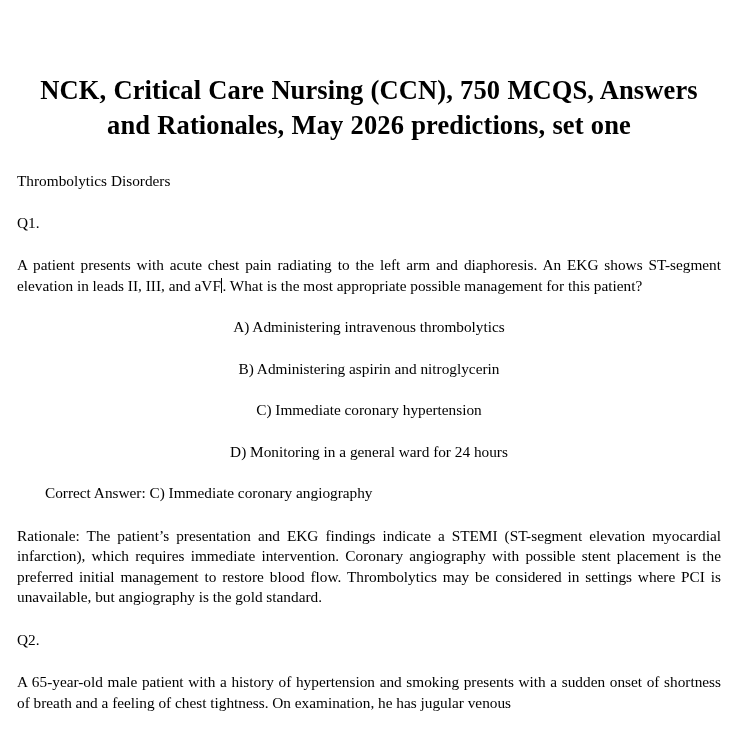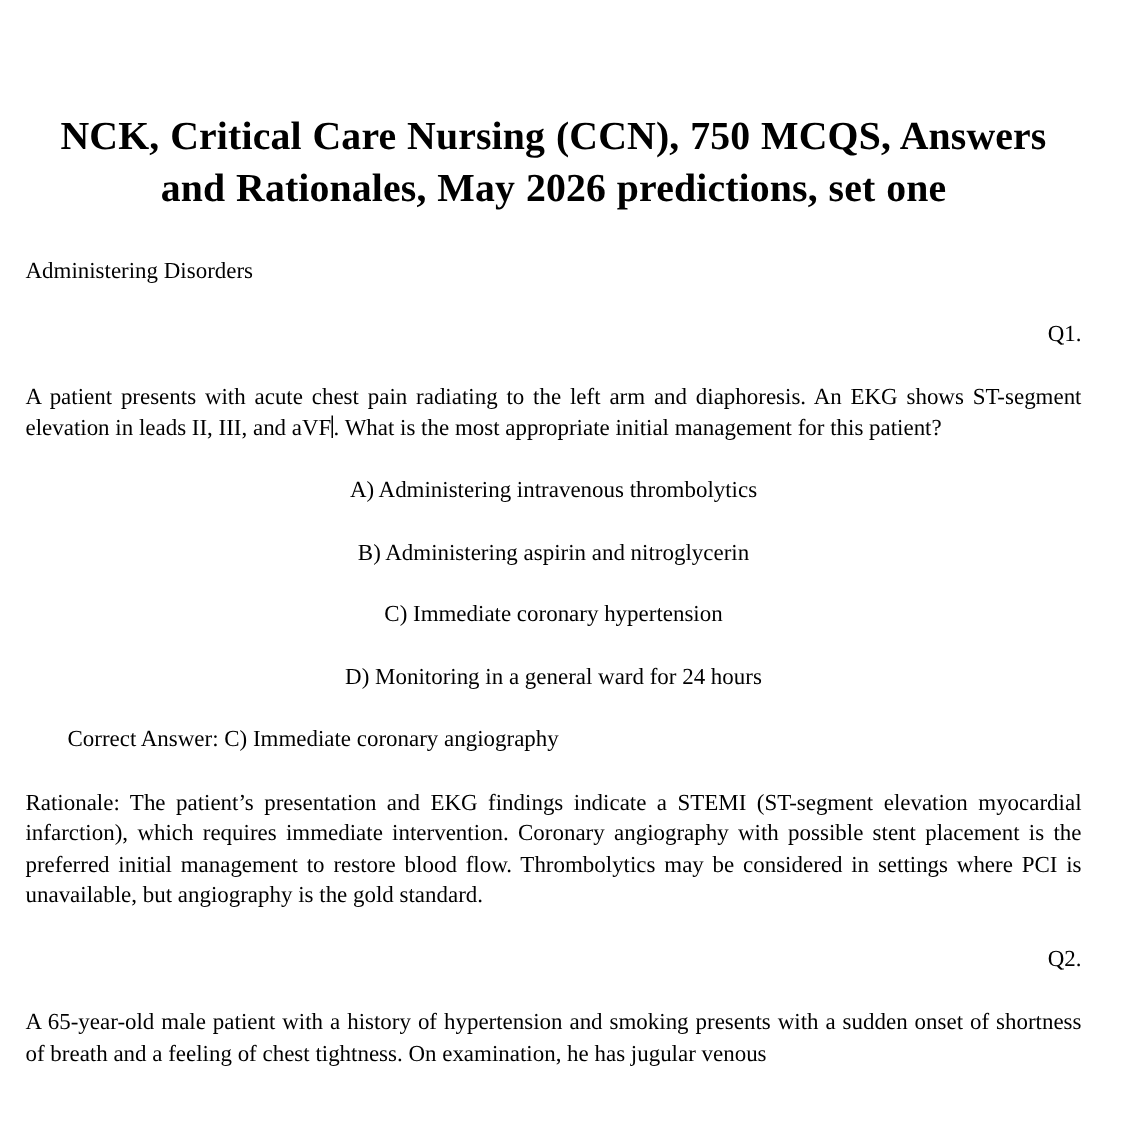--- a/index.html
+++ b/index.html
@@ -59,21 +59,21 @@
     font-weight: normal;
   }
 
   .section-heading {
     padding-top: 28px;
     text-align: left;
   }
 
   .q-label {
     padding-top: 21px;
-    text-align: right;
+    text-align: left;
   }
 
   .q-stem {
     padding-top: 22px;
     text-align: justify;
     text-justify: inter-word;
   }
 
   .option {
     padding-top: 21px;
@@ -108,25 +108,25 @@
   }
 </style>
 </head>
 <body>
 
 <div class="page">
   <div class="content">
 
     <h1 class="doc-title">NCK, Critical Care Nursing (CCN), 750 MCQS, Answers and Rationales, May 2026 predictions, set one</h1>
 
-    <p class="section-heading">Administering Disorders</p>
+    <p class="section-heading">Thrombolytics Disorders</p>
 
     <p class="q-label">Q1.</p>
 
-    <p class="q-stem"><span>A patient presents with acute chest pain radiating to the left arm and diaphoresis. An EKG shows ST-segment elevation in leads II, III, and aVF</span><span class="caret"></span><span>. What is the most appropriate initial management for this patient?</span></p>
+    <p class="q-stem"><span>A patient presents with acute chest pain radiating to the left arm and diaphoresis. An EKG shows ST-segment elevation in leads II, III, and aVF</span><span class="caret"></span><span>. What is the most appropriate possible management for this patient?</span></p>
 
     <p class="option">A) Administering intravenous thrombolytics</p>
 
     <p class="option">B) Administering aspirin and nitroglycerin</p>
 
     <p class="option">C) Immediate coronary hypertension</p>
 
     <p class="option">D) Monitoring in a general ward for 24 hours</p>
 
     <p class="answer-line">Correct Answer: C) Immediate coronary angiography</p>

